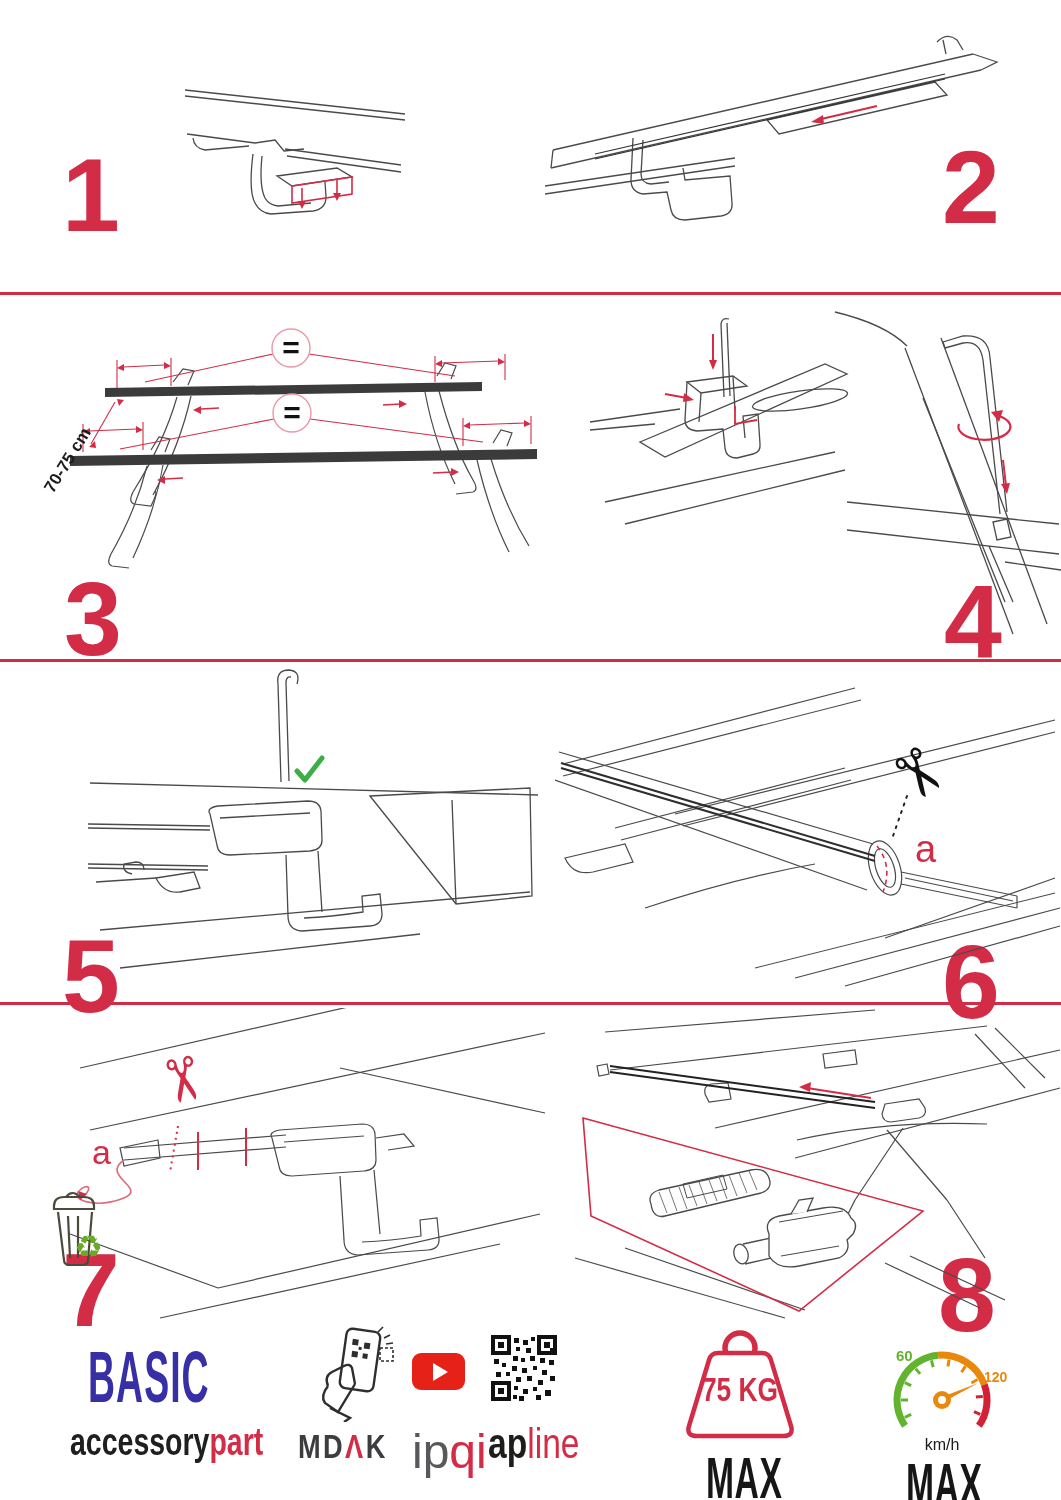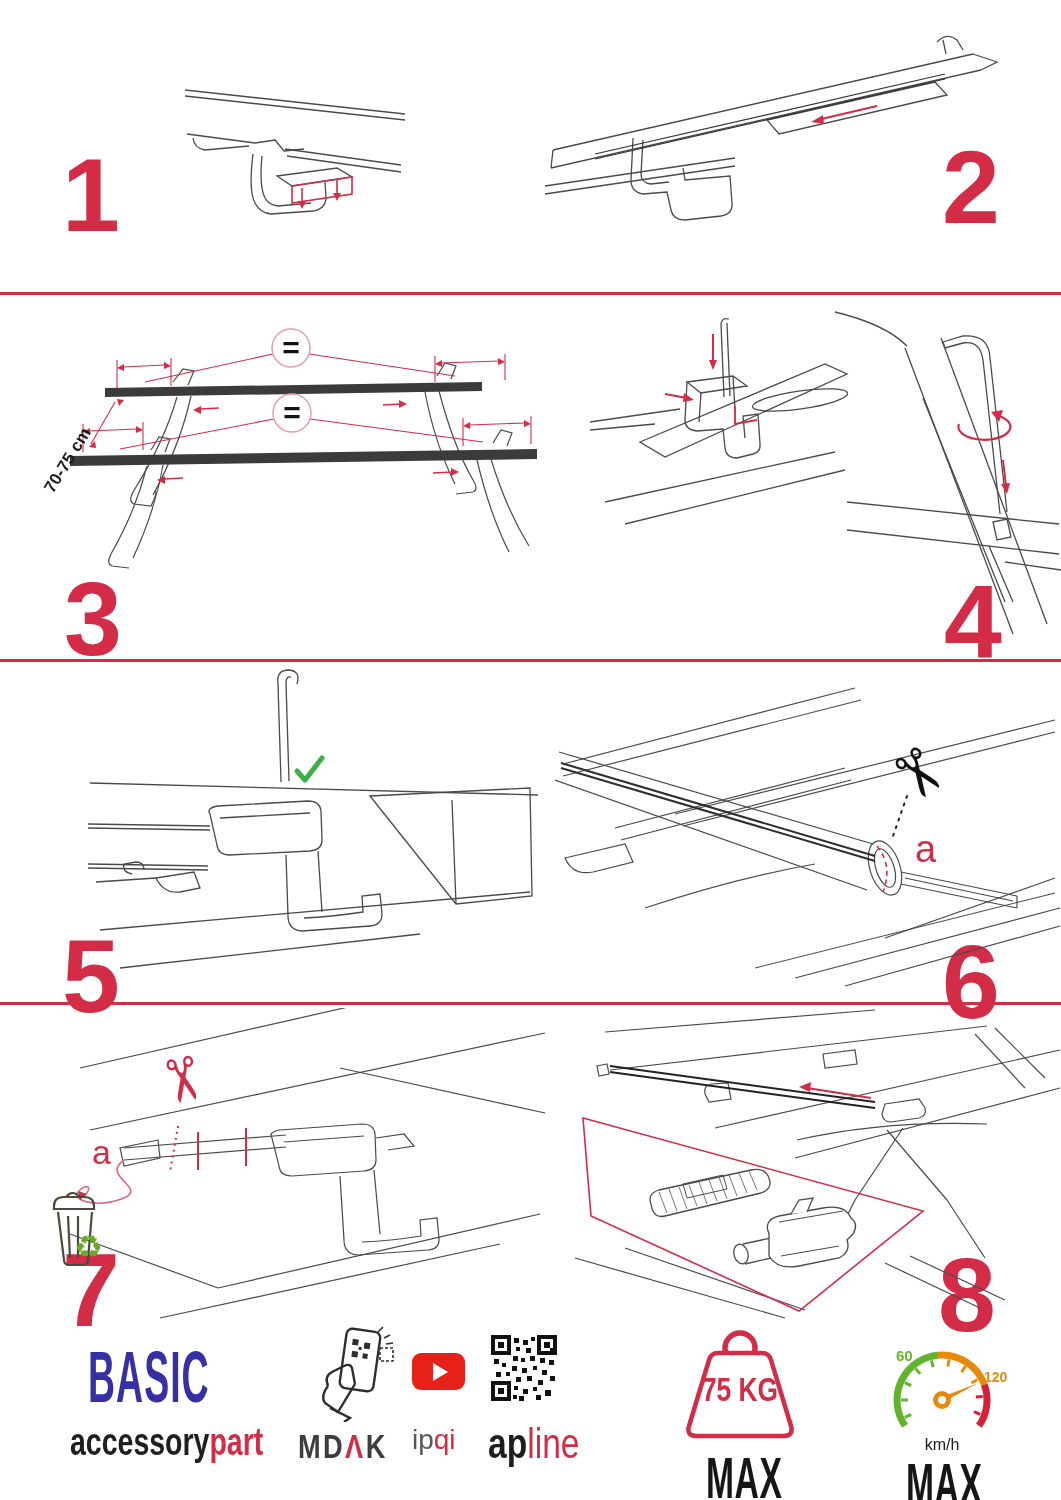--- a/index.html
+++ b/index.html
@@ -8,21 +8,21 @@
   .divider{position:absolute;left:0;width:100%;height:3px;background:#d32c46;}
   .stepnum{position:absolute;font-size:104px;line-height:1;font-weight:bold;color:#d32c46;}
   .illus{position:absolute;}
   .illus path,.illus line,.illus circle,.illus ellipse,.illus polyline{vector-effect:non-scaling-stroke;}
   
   .brand-basic{position:absolute;left:88px;top:1336px;font-size:72px;font-weight:bold;color:#362fa5;letter-spacing:2px;transform:scaleX(0.52);transform-origin:left top;white-space:nowrap;}
   .brand-ap{position:absolute;left:70px;top:1421px;font-size:38px;font-weight:bold;transform:scaleX(0.75);transform-origin:left top;white-space:nowrap;color:#1f1f1f;}
   .brand-ap .red{color:#d32c46;}
   .logo-mdak{position:absolute;left:298px;top:1427px;font-size:34px;font-weight:bold;color:#3d3d3f;letter-spacing:3px;transform:scaleX(0.8);transform-origin:left top;white-space:nowrap;}
   .logo-mdak .red{color:#d32c46;}
-  .logo-ipqi{position:absolute;left:412px;top:1424px;font-size:28px;color:#58585a;white-space:nowrap;}
+  .logo-ipqi{position:absolute;left:412px;top:1424px;font-size:48px;color:#58585a;white-space:nowrap;}
   .logo-ipqi .red{color:#d32c46;}
   .logo-apline{position:absolute;left:488px;top:1420px;font-size:42px;color:#1d1d1b;font-weight:bold;transform:scaleX(0.8);transform-origin:left top;white-space:nowrap;}
   .logo-apline .red{color:#d32c46;font-weight:normal;}
   .yt{position:absolute;left:412px;top:1353px;width:53px;height:37px;background:#e62117;border-radius:9px;display:flex;align-items:center;justify-content:center;}
   .yt .tri{width:0;height:0;border-left:15px solid #fff;border-top:9px solid transparent;border-bottom:9px solid transparent;margin-left:3px;}
   .max-label{position:absolute;font-size:58px;font-weight:bold;color:#161616;transform:scaleX(0.58);transform-origin:left top;white-space:nowrap;letter-spacing:1px;}
 </style>
 </head>
 <body>
 

